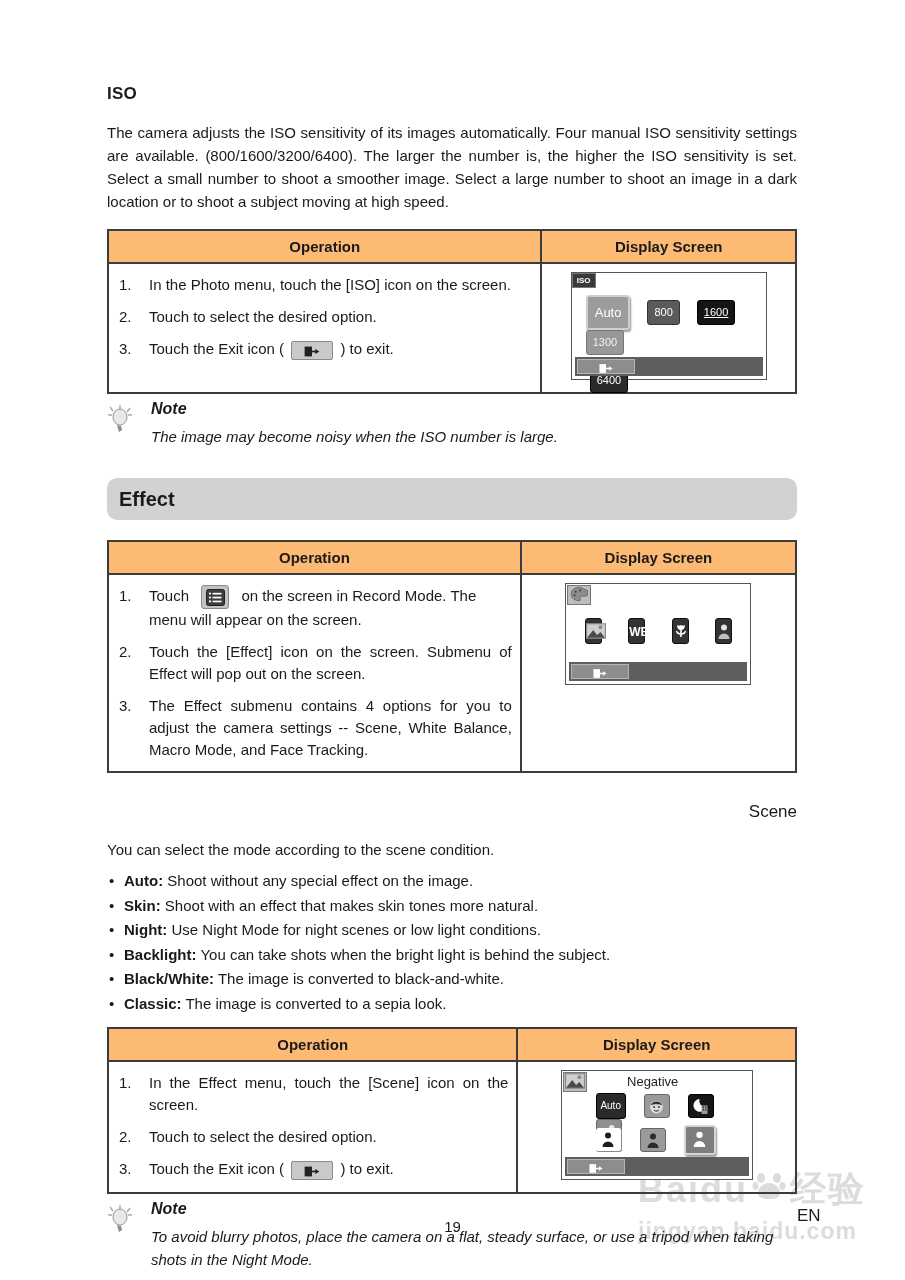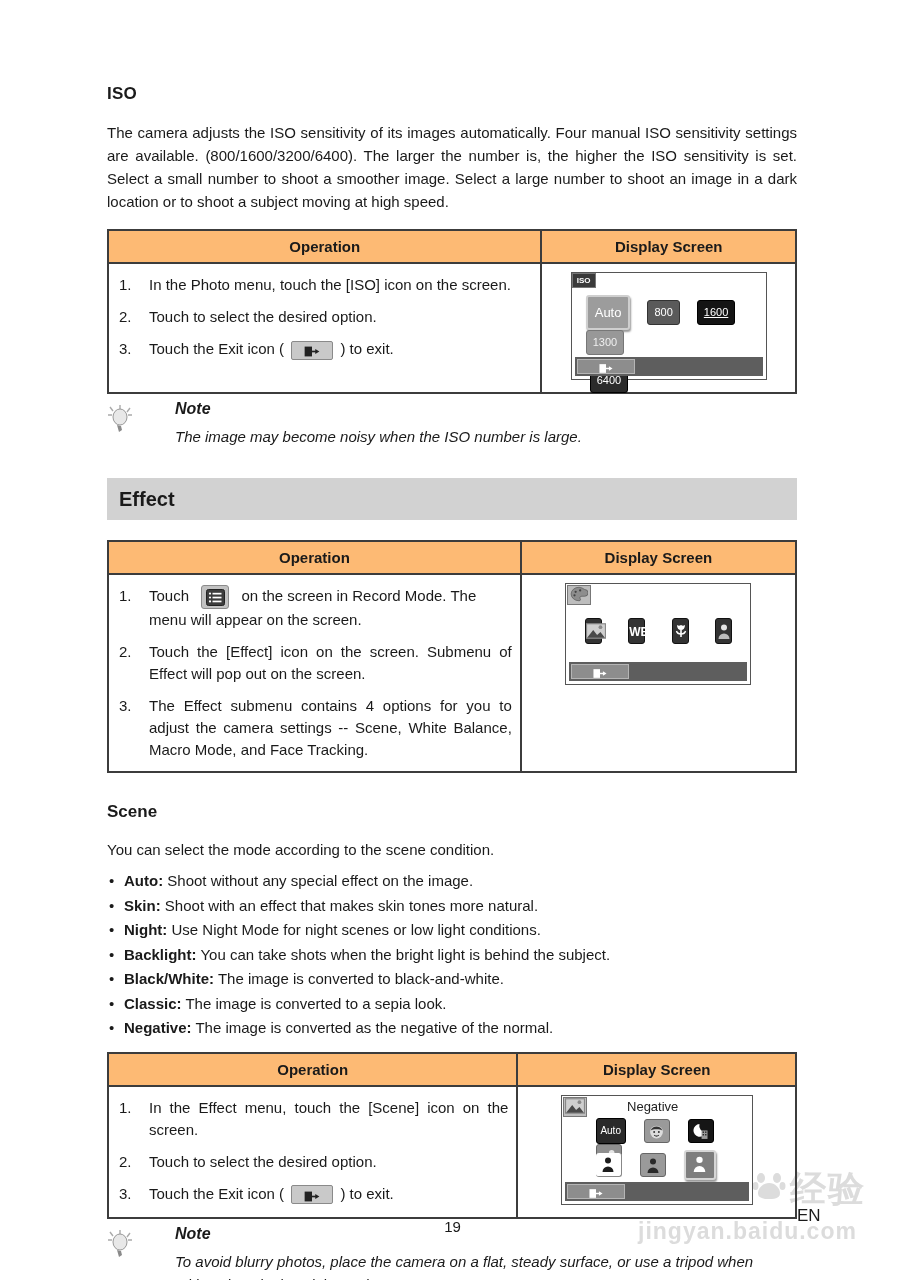--- a/index.html
+++ b/index.html
@@ -5,21 +5,21 @@
   * { margin:0; padding:0; box-sizing:border-box; }
   html,body { background:#888; }
   .page {
     position:relative; width:905px; height:1280px; background:#fff;
     margin:0 auto; overflow:hidden;
     font-family:"Liberation Sans", sans-serif; color:#1a1a1a;
   }
   .content { position:absolute; left:107px; top:0; width:690px; z-index:2; }
 
   h1.sec-head { margin-top:84px; font-size:17px; font-weight:bold; letter-spacing:.2px; }
-  h2.sec-head { font-size:17px; font-weight:bold; }
+  h2.sec-head { font-size:17px; font-weight:normal;text-align:right; }
   p.body-text { margin-top:17px; font-size:15px; line-height:23px; text-align:justify; }
 
   
   table.op-table { width:100%; border-collapse:collapse; border:2px solid #3c3c3c; }
   table.op-table th {
     border:2px solid #3c3c3c; background:#fdba74; font-size:15px; font-weight:bold;
     padding:7px 4px; text-align:center;
   }
   table.op-table td { border:2px solid #3c3c3c; vertical-align:top; }
   td.ops-cell { padding:10px 8px 10px 10px; }
@@ -94,29 +94,29 @@
   .scn-backlight { background:#8f8f8f; border:1px solid #666; }
   .scn-bw { background:#fff; border-right:1px solid #888; border-bottom:1px solid #888; color:#222; }
   .scn-classic { background:#9a9a9a; border:1px solid #666; color:#1a1a1a; }
   .scn-neg {
     background:#7e7e7e; border:2px solid #d6d6d6; color:#fff; width:32px; height:30px;
     box-shadow:1px 2px 2px #999;
   }
   .scn-ic svg { margin-top:3px; }
 
   
-  .note { display:flex; margin-top:9px;gap:24px; }
+  .note { display:flex; margin-top:9px; }
   .note-icon { flex:0 0 44px; padding-top:4px; }
   .note-body { flex:1; }
   .note-title { font-size:16px; font-weight:bold; font-style:italic; }
   .note-text { margin-top:7px; font-size:15px; font-style:italic; line-height:23px; }
 
   
   .band { margin-top:30px; background:#d2d2d2; height:42px; line-height:42px; padding-left:12px;
-          font-size:20px; font-weight:bold; }
+          font-size:20px; font-weight:bold;border-radius:10px; }
 
   
   ul.scene-list { list-style:none; margin-top:8px; }
   ul.scene-list li { font-size:15px; line-height:24.5px; padding-left:17px; position:relative; }
   ul.scene-list li::before { content:"•"; position:absolute; left:2px; }
   .b-label { font-weight:bold; }
 
   
   .page-number { position:absolute; top:1218px; left:0; width:905px; text-align:center; font-size:15px; z-index:2; }
   .lang-label { position:absolute; top:1206px; left:797px; font-size:17px; z-index:2; }
@@ -323,21 +323,20 @@
     <h2 class="sec-head mt-scene">Scene</h2>
     <p class="body-text mt-intro2" style="margin-top:16px">You can select the mode according to the scene condition.</p>
 
     <ul class="scene-list">
       <li><span class="b-label">Auto:</span><span> Shoot without any special effect on the image.</span></li>
       <li><span class="b-label">Skin:</span><span> Shoot with an effect that makes skin tones more natural.</span></li>
       <li><span class="b-label">Night:</span><span> Use Night Mode for night scenes or low light conditions.</span></li>
       <li><span class="b-label">Backlight:</span><span> You can take shots when the bright light is behind the subject.</span></li>
       <li><span class="b-label">Black/White:</span><span> The image is converted to black-and-white.</span></li>
       <li><span class="b-label">Classic:</span><span> The image is converted to a sepia look.</span></li>
-      <li><span class="b-label">Negative:</span><span> The image is converted as the negative of the normal.</span></li>
     </ul>
 
     <table class="op-table mt-table3">
       <thead>
         <tr>
           <th style="width:59.5%">Operation</th>
           <th>Display Screen</th>
         </tr>
       </thead>
       <tbody>

